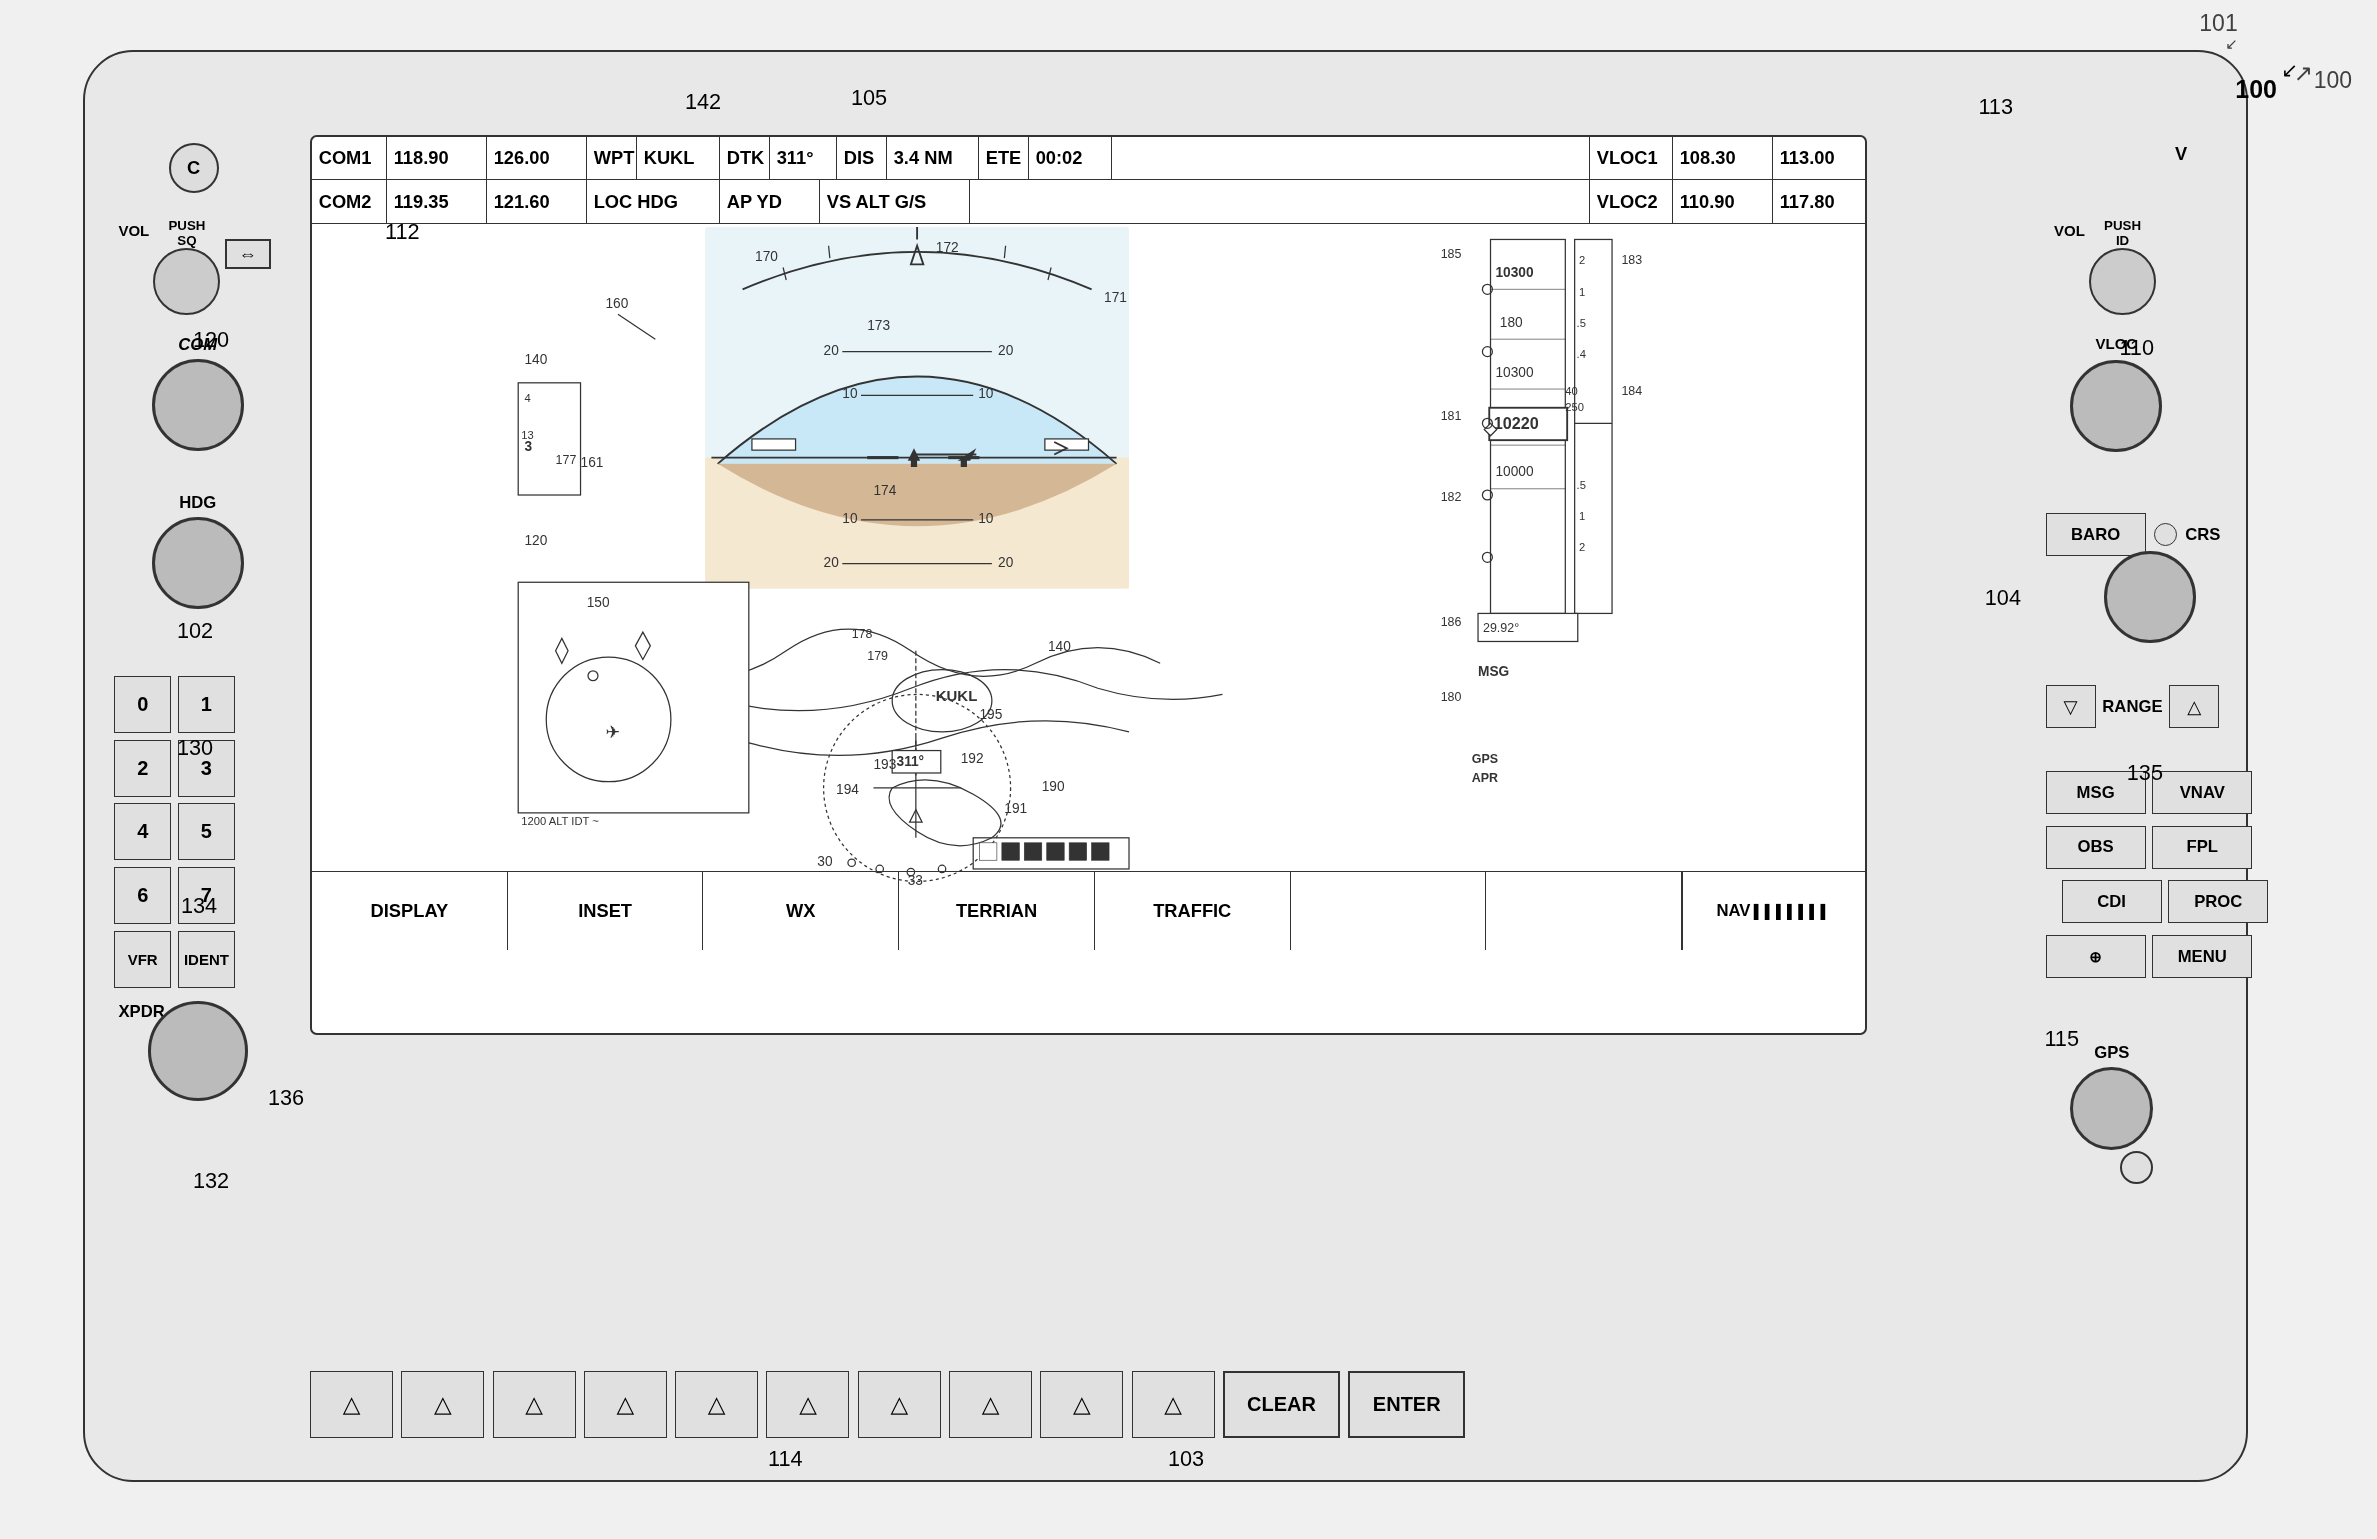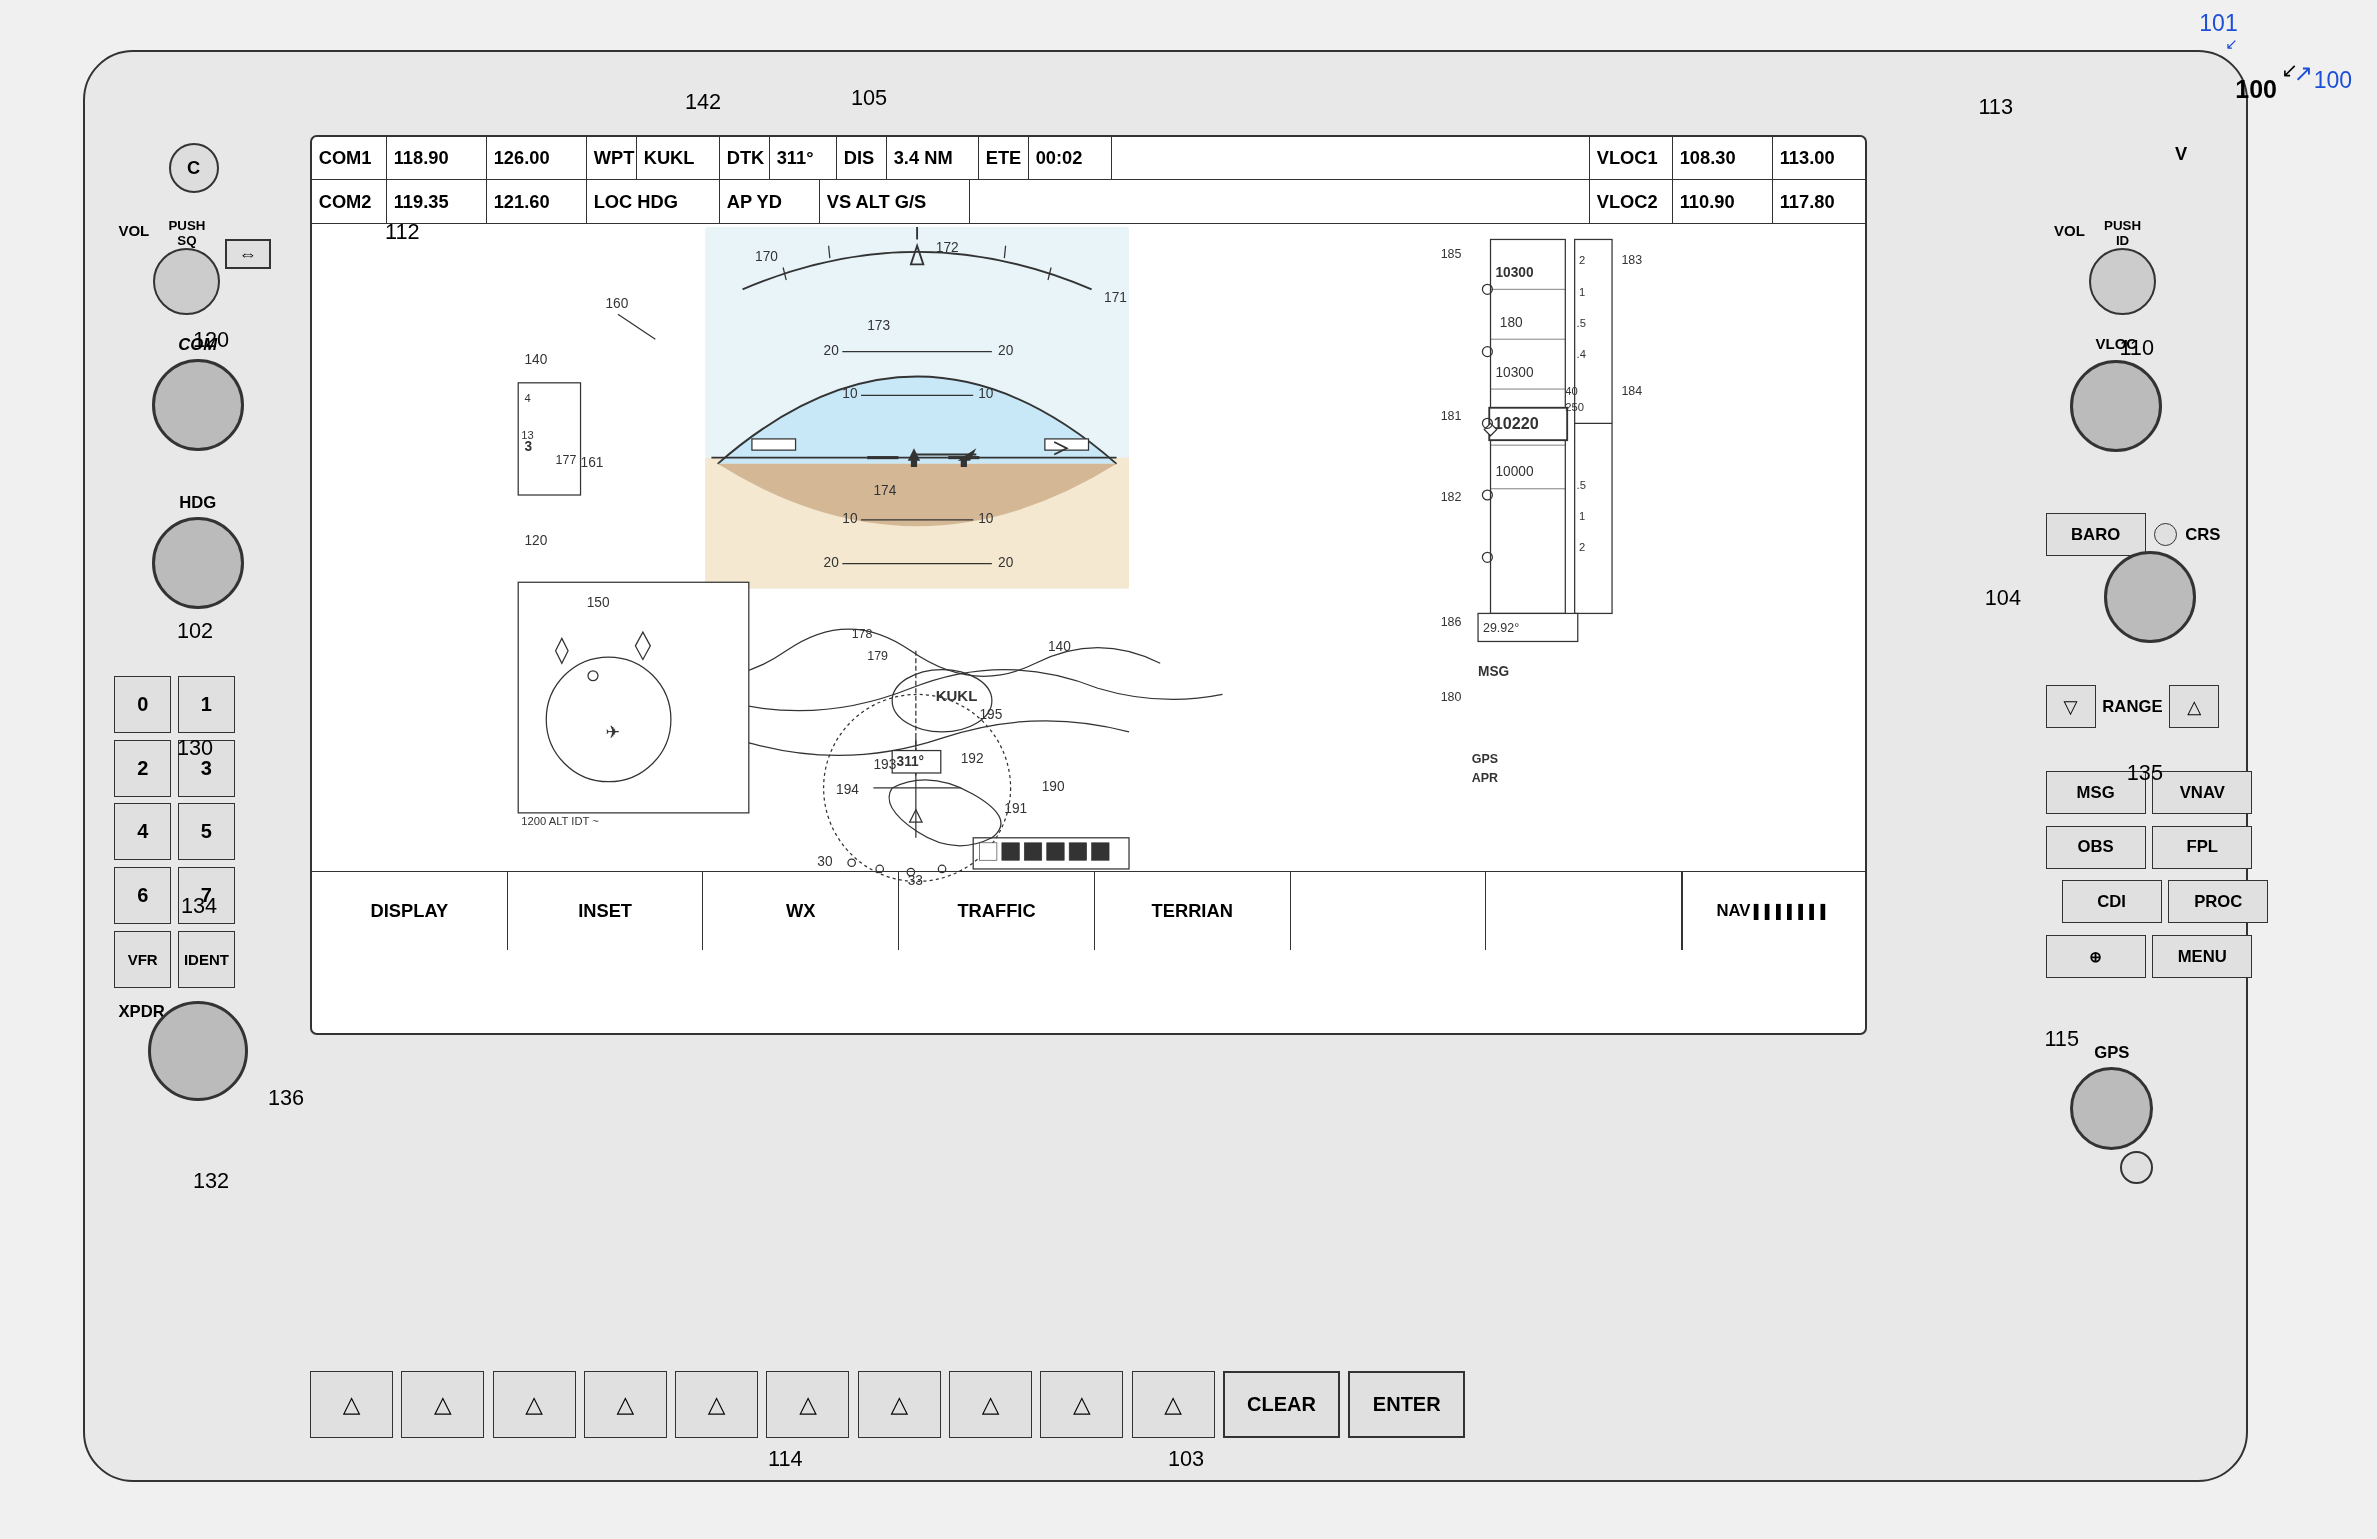--- a/index.html
+++ b/index.html
@@ -22,21 +22,21 @@
       background: #e8e8e8;
       border: 2.5px solid #333;
       border-radius: 50px;
     }
 
     
     .ref-num {
       position: absolute;
       font-size: 23px;
       font-family: Arial, sans-serif;
-      color: #1d4ed8;
+      color: #404040;
     }
 
     
     .screen {
       position: absolute;
       left: 225px;
       top: 83px;
       width: 1557px;
       height: 900px;
       background: #fff;
@@ -465,22 +465,22 @@
 
         <text x="870" y="680" font-size="22" fill="#333">140</text>
 
       </svg>
 
       
       <div style="position:absolute; bottom:0; left:0; width:100%; height:79px; display:flex; border-top:1.7px solid #333;">
         <div style="flex:1; border-right:0.8px solid #333; display:flex; align-items:center; justify-content:center; font-size:18.3px; font-weight:bold;">DISPLAY</div>
         <div style="flex:1; border-right:0.8px solid #333; display:flex; align-items:center; justify-content:center; font-size:18.3px; font-weight:bold;">INSET</div>
         <div style="flex:1; border-right:0.8px solid #333; display:flex; align-items:center; justify-content:center; font-size:18.3px; font-weight:bold;">WX</div>
+        <div style="flex:1; border-right:0.8px solid #333; display:flex; align-items:center; justify-content:center; font-size:18.3px; font-weight:bold;">TERRIAN</div>
         <div style="flex:1; border-right:0.8px solid #333; display:flex; align-items:center; justify-content:center; font-size:18.3px; font-weight:bold;">TRAFFIC</div>
-        <div style="flex:1; border-right:0.8px solid #333; display:flex; align-items:center; justify-content:center; font-size:18.3px; font-weight:bold;">TERRIAN</div>
         <div style="flex:1; border-right:0.8px solid #333; display:flex; align-items:center; justify-content:center; font-size:18.3px;"></div>
         <div style="flex:1; border-right:0.8px solid #333; display:flex; align-items:center; justify-content:center; font-size:18.3px;"></div>
         <div style="width:183px; border-left:0.8px solid #333; display:flex; align-items:center; justify-content:center; font-size:16.7px; font-weight:bold; gap:3.3px;">
           <span>NAV</span>
           <span style="letter-spacing:1.7px; font-size:13.3px;">▌▌▌▌▌▌▌</span>
         </div>
       </div>
 
     </div>
 

